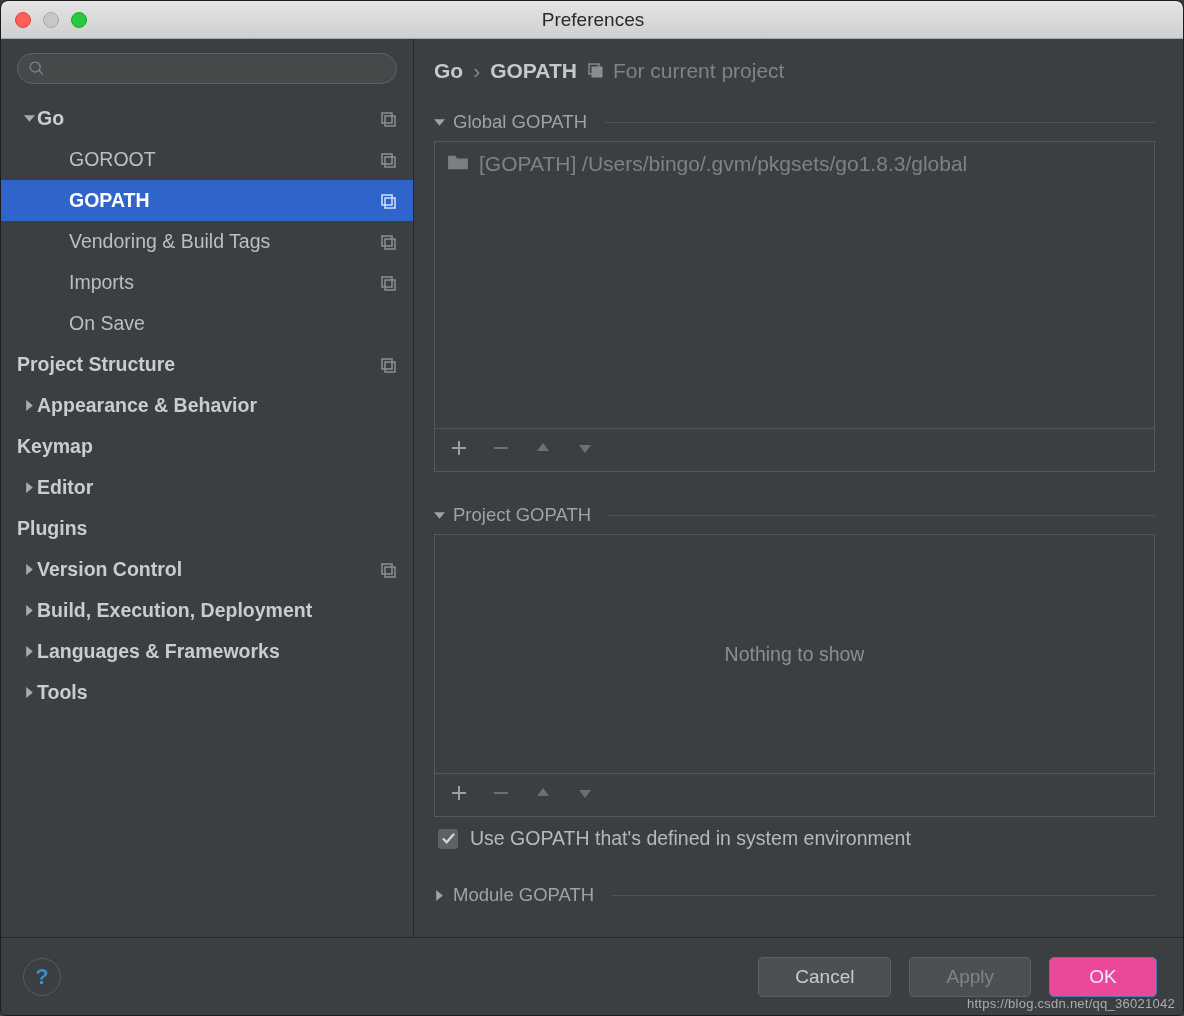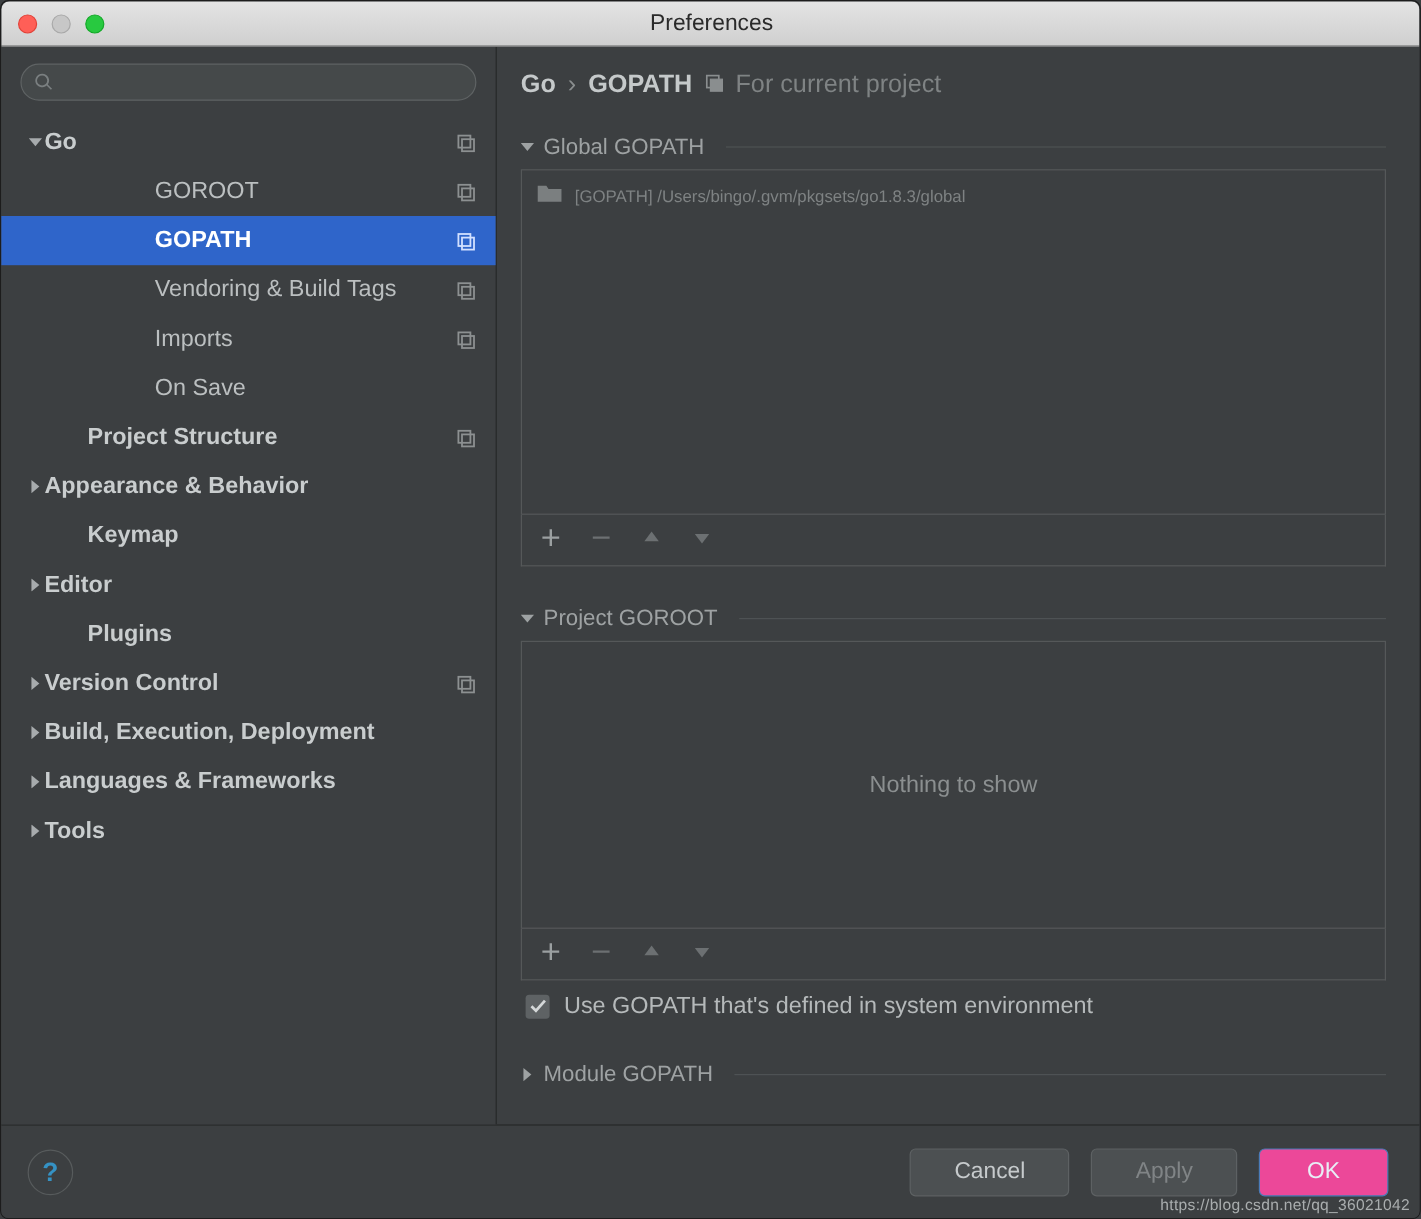--- a/index.html
+++ b/index.html
@@ -53,22 +53,22 @@
   .row.selected{ background:#2f65ca; color:#fff;}
   .row.selected .label{ color:#fff; font-weight:600;}
   .arrow { width:16px; display:flex; justify-content:center;}
   .arrow svg{ width:11px; height:11px; fill:#a7abad;}
   .label{ flex:1; font-size:19.5px;}
   .copy-icon{ width:18px; height:18px; }
   .copy-icon svg{ width:18px;height:18px; fill:none; stroke:#8c9091; stroke-width:1.5;}
   .row.selected .copy-icon svg{ stroke:#d2e0ff;}
   
   .ind0{ padding-left: 20px;}
-  .ind1-sub{ padding-left: 112px;}
-  .ind1b{ padding-left: 56px;}
+  .ind1-sub{ padding-left: 52px;}
+  .ind1b{ }
   
   .main{ flex:1; display:flex; flex-direction:column; padding: 16px 28px 12px 20px; }
   .breadcrumb{
     display:flex; align-items:center; gap:10px;
     font-size:21px; color:#b7bbbc; padding-bottom:18px; padding-top:4px;
   }
   .breadcrumb .strong{ font-weight:700; color:#c5c9ca;}
   .breadcrumb .sep{ color:#8a8e8f;}
   .breadcrumb .cur-icon svg{width:16px;height:16px; fill:#8a8e8f; stroke:#8a8e8f;}
   .breadcrumb .cur{ color:#7f8384;}
@@ -77,21 +77,21 @@
     margin-bottom:8px; margin-top:10px;
   }
   .section-head svg{ width:11px;height:11px; fill:#9ea2a3;}
   .section-head .line{ flex:1; height:1px; background:#4e5254; margin-left:10px;}
   .listbox{
     border:1px solid #555859; background:#3c3f41; min-height:50px;
   }
   .listbox.large{ height: 288px; }
   .listbox.large .item{
     display:flex; align-items:center; gap:10px; padding:10px 12px;
-    color:#7e8283; font-size:14px;
+    color:#7e8283; font-size:21px;
   }
   .folder-icon svg{width:22px;height:18px; fill:#7b7f80;}
   .list-toolbar{
     display:flex; align-items:center; gap:26px;
     border:1px solid #555859; border-top:none;
     padding: 10px 16px 10px 16px;
   }
   .list-toolbar svg{ width:16px;height:16px; fill:#9ba0a1;}
   .list-toolbar .dim svg{ fill:#6c7072;}
   .proj-box{ height: 240px; display:flex; align-items:center; justify-content:center; color:#8b8f90; font-size:19.5px; border:1px solid #555859;}
@@ -314,21 +314,21 @@
             <path d="M8 13L2 5h12z"></path>
           </svg></span>
     </div>
 
     <div style="height:22px"></div>
 
     <div class="section-head">
       <svg viewBox="0 0 10 10">
           <path d="M0 2l5 6 5-6z"></path>
         </svg>
-      <span>Project GOROOT</span>
+      <span>Project GOPATH</span>
       <span class="line"></span>
     </div>
     <div class="proj-box">
       <span>Nothing to show</span>
     </div>
     <div class="list-toolbar">
       <span><svg viewBox="0 0 16 16">
             <path d="M7 1h2v14H7zM1 7h14v2H1z"></path>
           </svg></span>
       <span class="dim"><svg viewBox="0 0 16 16">

